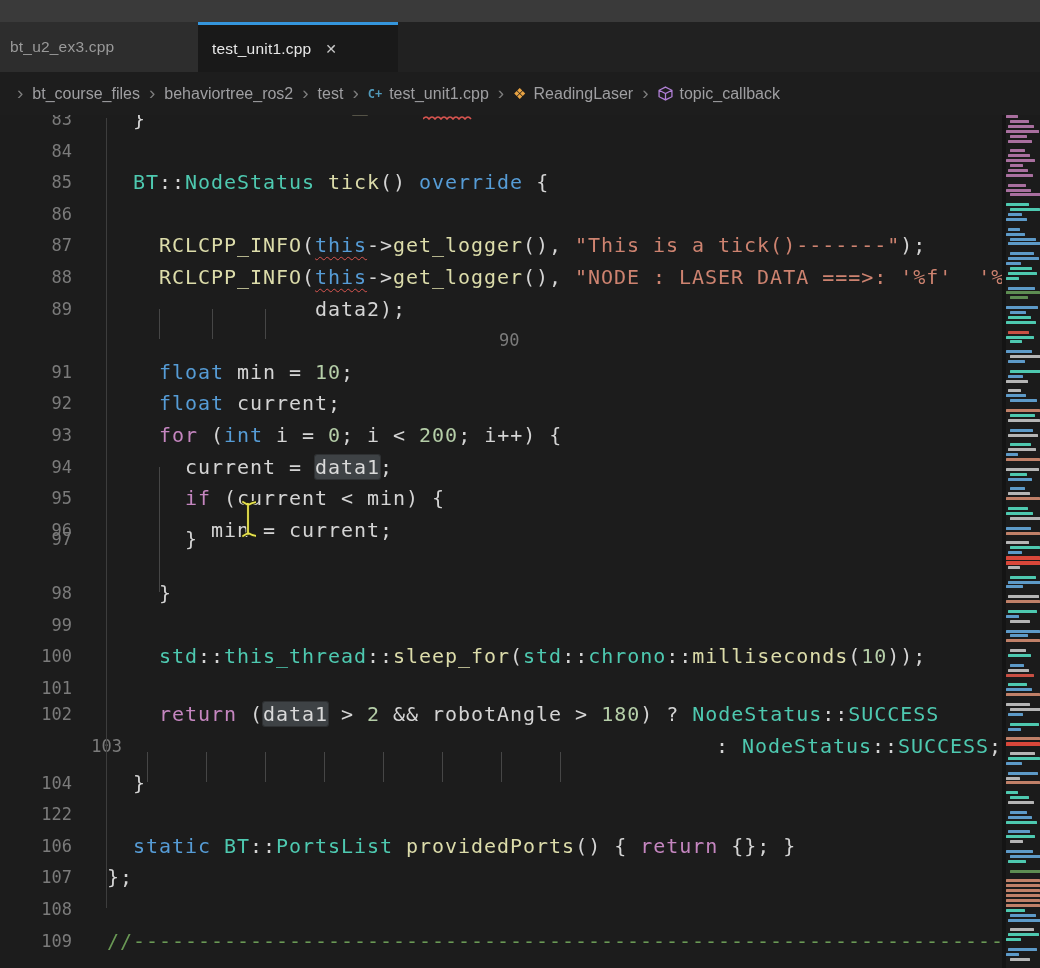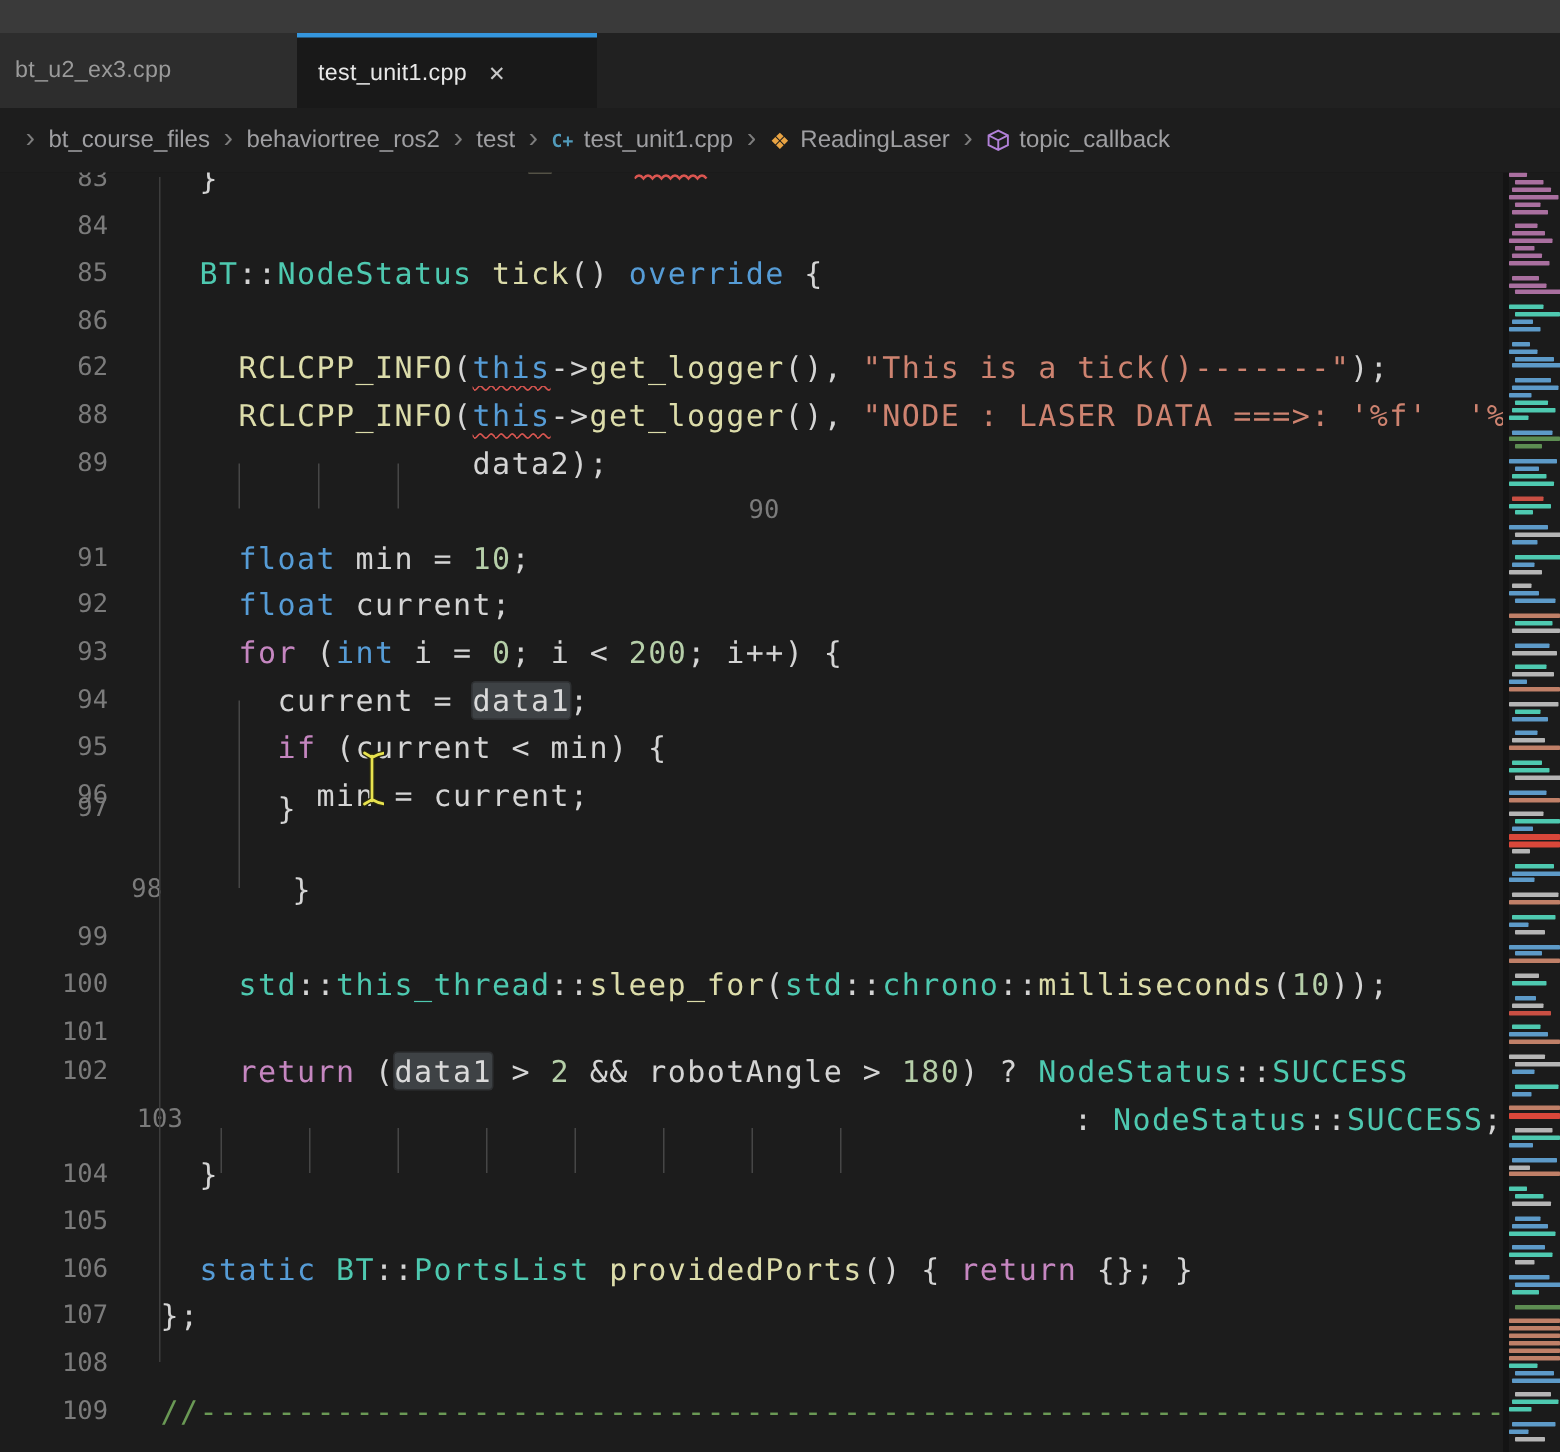--- a/index.html
+++ b/index.html
@@ -121,21 +121,21 @@
         <pre class="code"><span class="tok-fg">  </span><span class="tok-type">BT</span><span class="tok-fg">::</span><span class="tok-type">NodeStatus</span><span class="tok-fg"> </span><span class="tok-fn">tick</span><span class="tok-fg">() </span><span class="tok-kw">override</span><span class="tok-fg"> {</span></pre>
       </div>
     </div>
     <div class="line" style="top: 83px;">
       <div class="ln">86</div>
       <div class="codewrap">
         <pre class="code"></pre>
       </div>
     </div>
     <div class="line" style="top: 114.6px;">
-      <div class="ln">62</div>
+      <div class="ln">87</div>
       <div class="codewrap">
         <pre class="code"><span class="tok-fg">    </span><span class="tok-fn">RCLCPP_INFO</span><span class="tok-fg">(</span><span class="tok-sq">this</span><span class="tok-fg">-&gt;</span><span class="tok-fn">get_logger</span><span class="tok-fg">(), </span><span class="tok-str">"This is a tick()-------"</span><span class="tok-fg">);</span></pre>
       </div>
     </div>
     <div class="line" style="top: 146.2px;">
       <div class="ln">88</div>
       <div class="codewrap">
         <pre class="code"><span class="tok-fg">    </span><span class="tok-fn">RCLCPP_INFO</span><span class="tok-fg">(</span><span class="tok-sq">this</span><span class="tok-fg">-&gt;</span><span class="tok-fn">get_logger</span><span class="tok-fg">(), </span><span class="tok-str">"NODE : LASER DATA ===&gt;: '%f'  '%f'"</span></pre>
       </div>
     </div>
@@ -186,21 +186,21 @@
       <div class="codewrap">
         <pre class="code"><span class="tok-fg">        min = current;</span></pre>
       </div>
     </div>
     <div class="line" style="top: 408px;">
       <div class="ln">97</div>
       <div class="codewrap">
         <pre class="code"><span class="tok-fg">      }</span></pre>
       </div>
     </div>
-    <div class="line" style="top: 462.2px; padding-left: 36px;">
+    <div class="line" style="top: 462.2px;">
       <div class="ln">98</div>
       <div class="codewrap">
         <pre class="code"><span class="tok-fg">    }</span></pre>
       </div>
     </div>
     <div class="line" style="top: 493.8px;">
       <div class="ln">99</div>
       <div class="codewrap">
         <pre class="code"></pre>
       </div>
@@ -229,21 +229,21 @@
         <pre class="code"><span class="tok-fg">                                           : </span><span class="tok-type">NodeStatus</span><span class="tok-fg">::</span><span class="tok-type">SUCCESS</span><span class="tok-fg">;</span></pre>
       </div>
     </div>
     <div class="line" style="top: 651.8px;">
       <div class="ln">104</div>
       <div class="codewrap">
         <pre class="code"><span class="tok-fg">  }</span></pre>
       </div>
     </div>
     <div class="line" style="top: 683.4px;">
-      <div class="ln">105</div>
+      <div class="ln">122</div>
       <div class="codewrap">
         <pre class="code"></pre>
       </div>
     </div>
     <div class="line" style="top: 715px;">
       <div class="ln">106</div>
       <div class="codewrap">
         <pre class="code"><span class="tok-fg">  </span><span class="tok-kw">static</span><span class="tok-fg"> </span><span class="tok-type">BT</span><span class="tok-fg">::</span><span class="tok-type">PortsList</span><span class="tok-fg"> </span><span class="tok-fn">providedPorts</span><span class="tok-fg">() { </span><span class="tok-ctrl">return</span><span class="tok-fg"> {}; }</span></pre>
       </div>
     </div>

